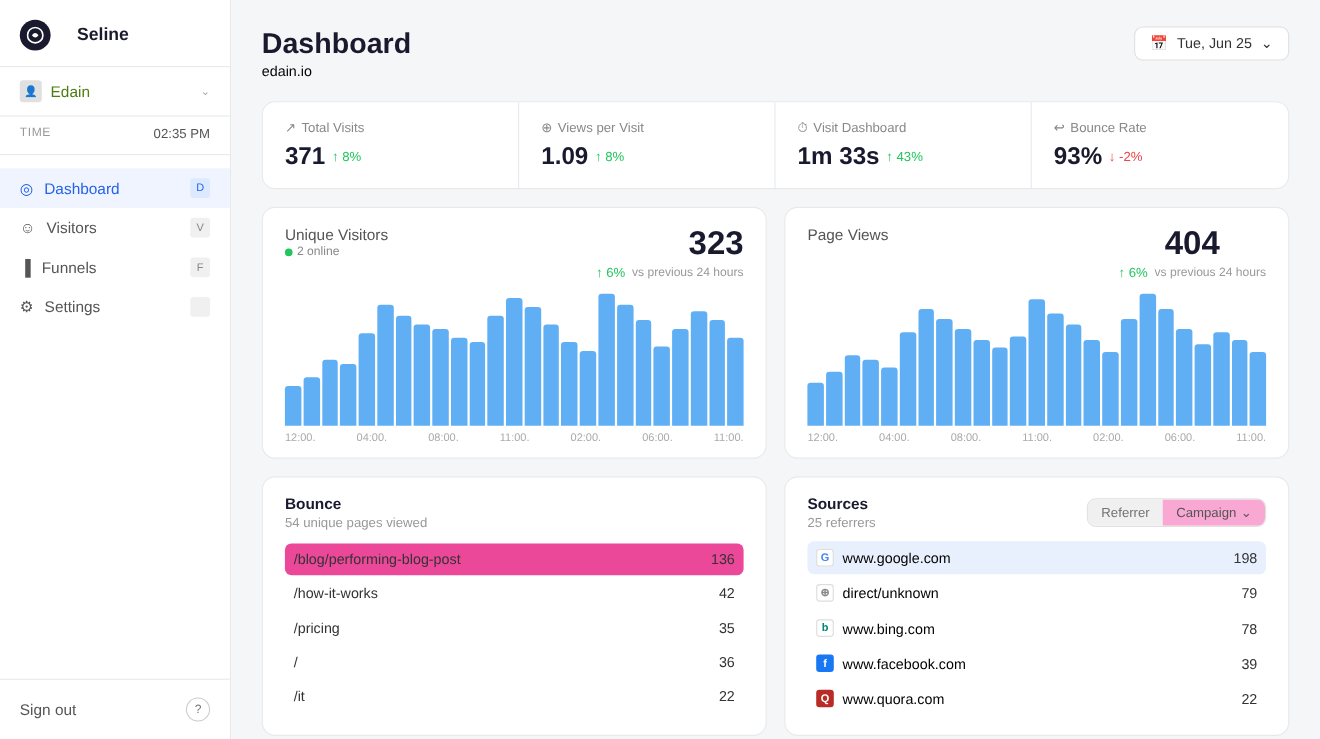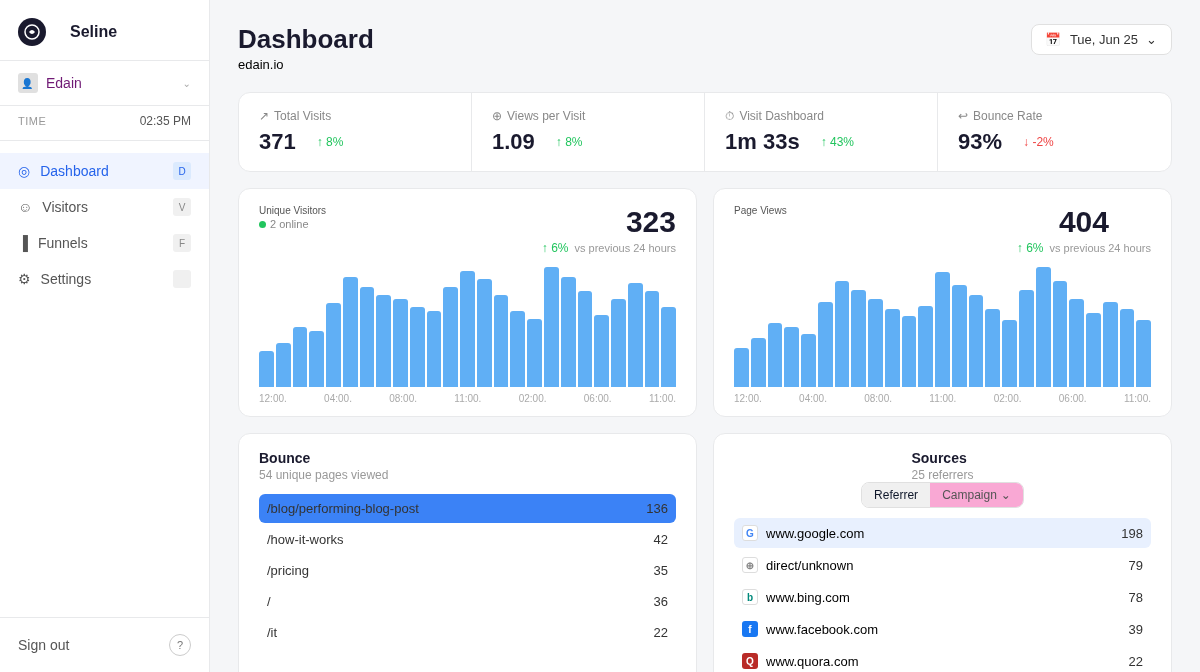--- a/index.html
+++ b/index.html
@@ -33,21 +33,21 @@
     .logo-text { font-size: 16px; font-weight: 600; color: #1a1a2e; margin-left: 16px; }
 
     .sidebar-user {
       padding: 12px 18px;
       border-bottom: 1px solid #e8e9eb;
       display: flex; align-items: center; justify-content: space-between;
       cursor: pointer;
     }
     .sidebar-user-left { display: flex; align-items: center; gap: 8px; }
     .user-icon { width: 20px; height: 20px; background: #e0e0e0; border-radius: 3px; display: flex; align-items: center; justify-content: center; font-size: 10px; }
-    .user-name { font-size: 14px; font-weight: 500; color: #701a75; text-align: center; }
+    .user-name { font-size: 14px; font-weight: 500; color: #4d7c0f; text-align: center; }
     .chevron-icon { color: #aaa; font-size: 10px; }
 
     .sidebar-time {
       padding: 8px 18px 12px;
       border-bottom: 1px solid #e8e9eb;
       display: flex; align-items: center; justify-content: space-between;
     }
     .time-label { font-size: 11px; color: #999; text-transform: uppercase; letter-spacing: 0.5px; }
     .time-value { font-size: 12px; color: #555; }
 
@@ -115,42 +115,42 @@
       border: 1px solid #e8e9eb;
       display: grid;
       grid-template-columns: 1fr 1fr 1fr 1fr;
     }
     .stat-cell {
       padding: 16px 20px;
       border-right: 1px solid #e8e9eb;
     }
     .stat-cell:last-child { border-right: none; }
     .stat-label { font-size: 12px; color: #888; display: flex; align-items: center; gap: 5px; margin-bottom: 6px; }
-    .stat-value { font-size: 22px; font-weight: 700; color: #1a1a2e; display: flex; align-items: center; gap: 21px; }
+    .stat-value { font-size: 22px; font-weight: 700; color: #1a1a2e; display: flex; align-items: center; gap: 6px; }
     .stat-badge { font-size: 12px; font-weight: 500; }
     .stat-badge.up { color: #22c55e; }
     .stat-badge.down { color: #ef4444; }
 
     
     .charts-row {
       display: grid;
       grid-template-columns: 1fr 1fr;
       gap: 16px;
     }
     .chart-card {
       background: #fff;
       border-radius: 12px;
       border: 1px solid #e8e9eb;
       padding: 16px 20px 12px;
     }
     .chart-header {
       display: flex; align-items: flex-start; justify-content: space-between;
       margin-bottom: 12px;
     }
-    .chart-title { font-size: 10px; font-weight: 500; color: #555; }
+    .chart-title { font-size: 14px; font-weight: 500; color: #555; }
     .chart-online { font-size: 11px; color: #888; display: flex; align-items: center; gap: 4px; margin-top: 2px; }
     .online-dot { width: 7px; height: 7px; background: #22c55e; border-radius: 50%; }
     .chart-main-value { font-size: 30px; font-weight: 800; color: #1a1a2e; }
     .chart-badge-area { display: flex; align-items: center; gap: 6px; margin-top: 2px; }
     .vs-text { font-size: 11px; color: #999; }
 
     
     .bar-chart { display: flex; align-items: flex-end; gap: 2px; height: 120px; }
     .bar { background: #60aff5; border-radius: 3px 3px 0 0; flex: 1; min-width: 0; }
     .chart-labels { display: flex; justify-content: space-between; margin-top: 6px; }
@@ -174,27 +174,27 @@
       display: flex; align-items: center; justify-content: space-between;
       padding: 7px 8px;
       border-radius: 6px;
       font-size: 13px;
       margin-bottom: 2px;
     }
     .table-row:first-of-type { background: #e8f0fe; }
     .table-row-label { color: #333; }
     .table-row-value { font-weight: 500; color: #333; }
 
-    .sources-header { display: flex; align-items: center; justify-content: space-between; margin-bottom: 4px; flex-direction: column; }
+    .sources-header { display: flex; align-items: center; justify-content: space-between; margin-bottom: 4px; }
     .source-tabs { display: flex; gap: 0; border: 1px solid #e0e0e0; border-radius: 8px; overflow: hidden; }
     .source-tab {
       padding: 5px 12px; font-size: 12px; cursor: pointer; color: #555;
       background: #f9a8d4;
     }
-    .source-tab.active { background: #f0f0f0; font-weight: 500; color: #0f172a; text-align: center; }
+    .source-tab.active { background: #f0f0f0; font-weight: 500; color: #737373; text-align: center; }
     .source-tab-with-chevron { display: flex; align-items: center; gap: 4px; }
 
     .source-row {
       display: flex; align-items: center; justify-content: space-between;
       padding: 7px 8px; border-radius: 6px; font-size: 13px; margin-bottom: 2px;
     }
     .source-row:first-of-type { background: #e8f0fe; }
     .source-left { display: flex; align-items: center; gap: 8px; }
     .source-favicon {
       width: 16px; height: 16px; border-radius: 3px;
@@ -435,21 +435,21 @@
         <span class="chart-label">11:00.</span>
       </div>
     </div>
   </div>
 
   <div class="tables-row">
 
     <div class="table-card">
       <div class="table-title">Bounce</div>
       <div class="table-subtitle">54 unique pages viewed</div>
-      <div class="table-row" style="background:#3b82f6">
+      <div class="table-row" style="background:#ec4899">
         <span class="table-row-label">/blog/performing-blog-post</span>
         <span class="table-row-value">136</span>
       </div>
       <div class="table-row">
         <span class="table-row-label">/how-it-works</span>
         <span class="table-row-value">42</span>
       </div>
       <div class="table-row">
         <span class="table-row-label">/pricing</span>
         <span class="table-row-value">35</span>

